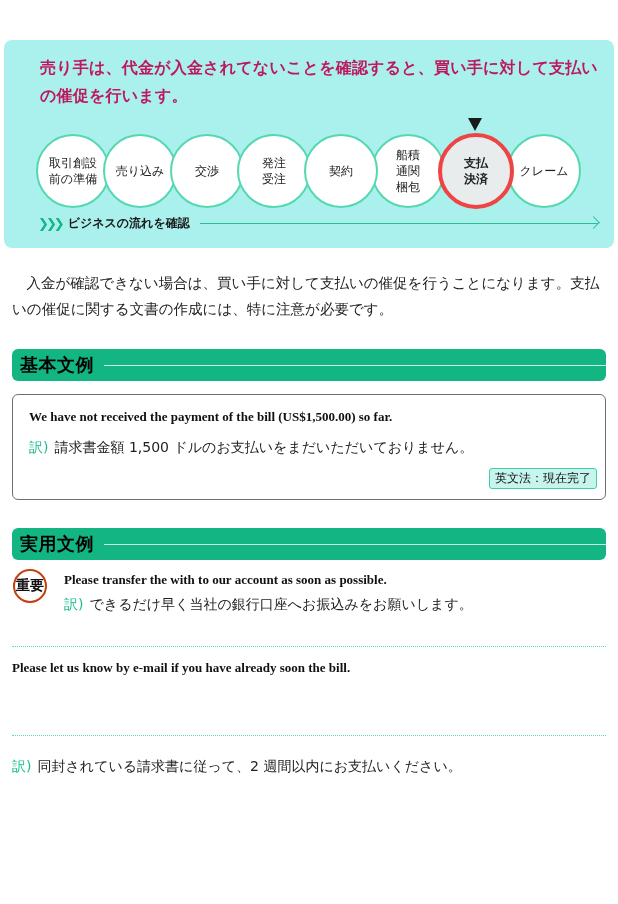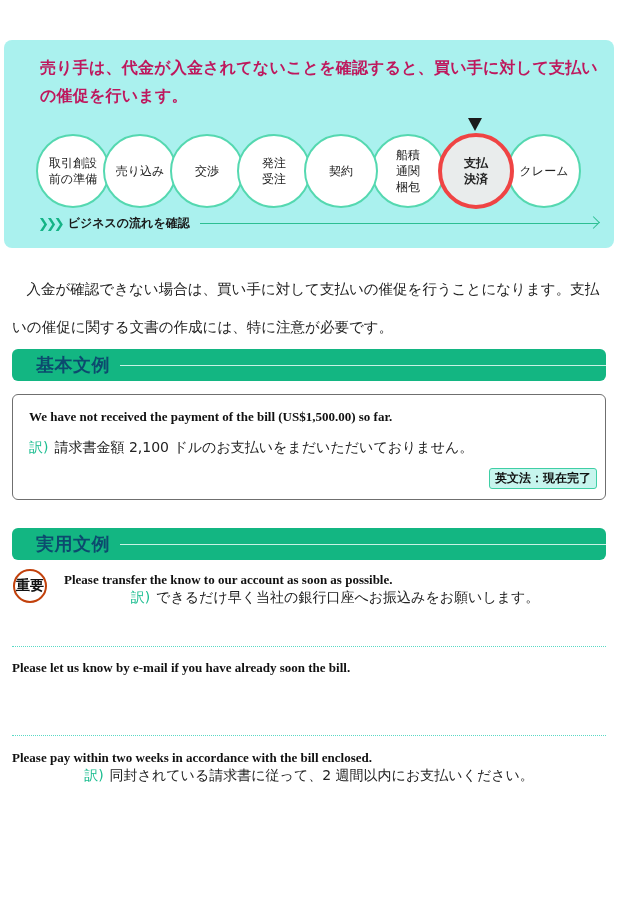--- a/index.html
+++ b/index.html
@@ -45,32 +45,32 @@
     flex: 1; height: 1px; background: #2cbf92; margin-left: 10px; position: relative;
   }
   .flow-line::after {
     content: ""; position: absolute; right: 0; top: -5px; width: 8px; height: 8px;
     border-top: 1px solid #2cbf92; border-right: 1px solid #2cbf92; transform: rotate(45deg);
   }
 
   
   .intro {
     position: absolute; left: 12px; top: 270px; width: 596px;
-    font-size: 14.5px; line-height: 38px; color: #222;
+    font-size: 14.5px; line-height: 26px; color: #222;
     text-indent: 1em;
   }
 
   
   .section-header {
     position: absolute; left: 12px; width: 594px; height: 32px;
     background: #13b682; border-radius: 6px;
     display: flex; align-items: center;
   }
   .section-header .title {
-    color: #0c4a6e; font-weight: bold; font-size: 18px; padding-left: 24px; letter-spacing: 0.5px;
+    color: #000000; font-weight: bold; font-size: 18px; padding-left: 8px; letter-spacing: 0.5px;
   }
   .section-header .rule {
     flex: 1; height: 1px; background: #c8f2e4; margin-left: 10px;
   }
 
   
   .basic-box {
     position: absolute; left: 12px; top: 394px; width: 594px; height: 106px;
     border: 1.5px solid #6f6f6f; border-radius: 6px; background: #fff;
   }
@@ -79,27 +79,27 @@
   }
   .ja {
     font-size: 14px; color: #222;
   }
   .yaku { color: #1bbd90; margin-right: 6px; }
   .basic-box .en { position: absolute; left: 16px; top: 14px; }
   .basic-box .ja { position: absolute; left: 16px; top: 44px; }
   .grammar-tag {
     position: absolute; right: 8px; bottom: 10px;
     background: #c7f5ee; border: 1.5px solid #3fcfa5; border-radius: 3px;
-    font-size: 12px; font-weight: bold; padding: 1px 5px; color: #111;
+    font-size: 12px; font-weight: normal; padding: 1px 5px; color: #111;
   }
 
   
   .item { position: absolute; left: 12px; width: 594px; }
   .item .en { display: block; }
-  .item .ja { display: block; margin-top: 1px; text-align: center; }
+  .item .ja { display: block; margin-top: 8px; }
   .important-badge {
     position: absolute; left: 1px; top: -3px; width: 34px; height: 34px; border-radius: 50%;
     border: 2px solid #c2410c; background: #fff;
     display: flex; align-items: center; justify-content: center;
     font-size: 14px; font-weight: bold; color: #111;
   }
   .dotted {
     position: absolute; left: 12px; width: 594px; height: 0;
     border-top: 1.5px dotted #5ad9c5;
   }
@@ -153,46 +153,45 @@
 <p class="intro">入金が確認できない場合は、買い手に対して支払いの催促を行うことになります。支払いの催促に関する文書の作成には、特に注意が必要です。</p>
 
 <div class="section-header" style="top:349px">
   <span class="title">基本文例</span>
   <span class="rule"></span>
 </div>
 
 <div class="basic-box">
   <span class="en">We have not received the payment of the bill (US$1,500.00) so far.</span>
   <span class="ja">
-    <span class="yaku">訳)</span><span>請求書金額 2,100 ドルのお支払いをまだいただいておりません。</span>
+    <span class="yaku">訳)</span><span>請求書金額 1,500 ドルのお支払いをまだいただいておりません。</span>
   </span>
   <span class="grammar-tag">英文法：現在完了</span>
 </div>
 
 <div class="section-header" style="top:528px">
   <span class="title">実用文例</span>
   <span class="rule"></span>
 </div>
 
 <div class="item" style="top:572px">
   <span class="important-badge">重要</span>
   <div style="padding-left:52px">
-    <span class="en">Please transfer the know to our account as soon as possible.</span>
+    <span class="en">Please transfer the with to our account as soon as possible.</span>
     <span class="ja">
       <span class="yaku">訳)</span><span>できるだけ早く当社の銀行口座へお振込みをお願いします。</span>
     </span>
   </div>
 </div>
 
 <div class="dotted" style="top:646px"></div>
 
 <div class="item" style="top:660px">
   <span class="en">Please let us know by e-mail if you have already soon the bill.</span>
 </div>
 
 <div class="dotted" style="top:735px"></div>
 
 <div class="item" style="top:750px">
-  <span class="en">Please pay within two weeks in accordance with the bill enclosed.</span>
   <span class="ja">
     <span class="yaku">訳)</span><span>同封されている請求書に従って、2 週間以内にお支払いください。</span>
   </span>
 </div>
 
 </body></html>

